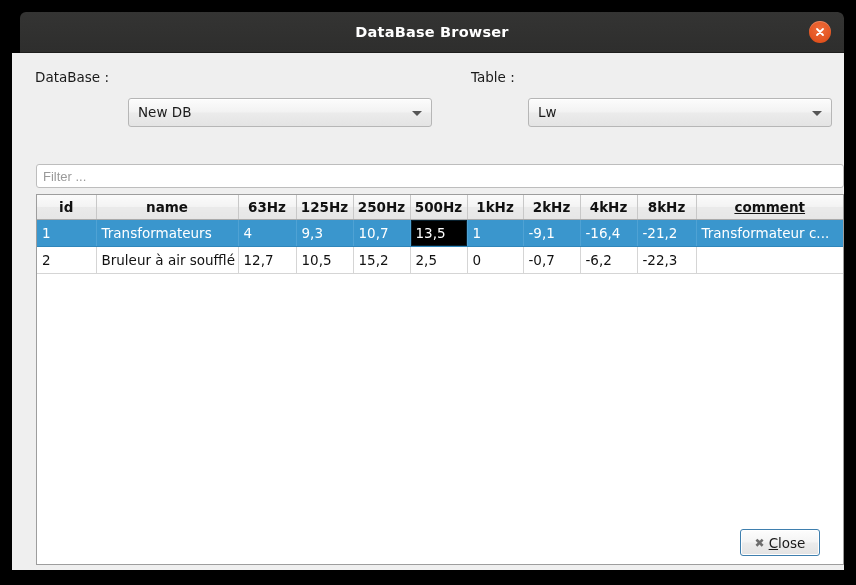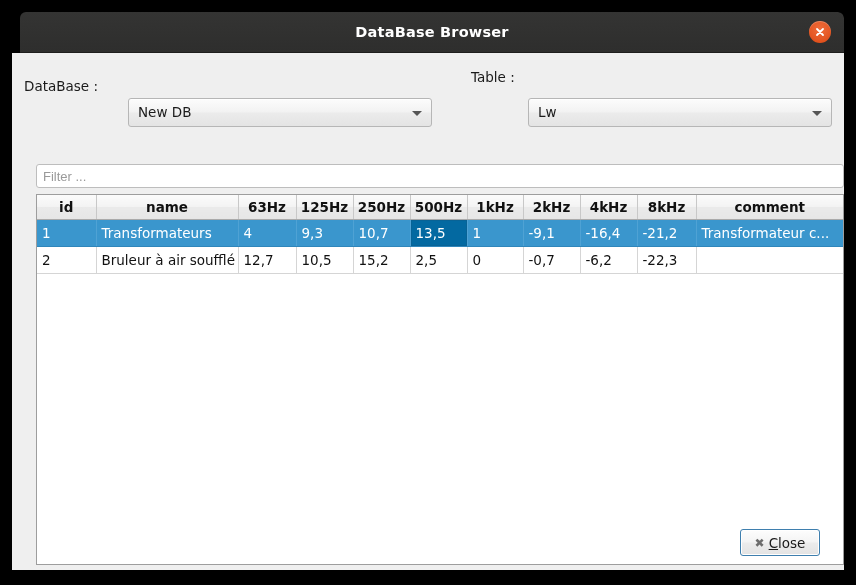--- a/index.html
+++ b/index.html
@@ -69,21 +69,21 @@
     left: 0; right: 0;
     top: 10px;
     height: 32px;
   }
   .lbl {
     position: absolute;
     font-size: 13.5px;
     color: #1a1a1a;
     line-height: 28px;
   }
-  #db-label { left: 12px; top: 0; margin-top: 9px; }
+  #db-label { left: 23px; top: 0; }
   #table-label { left: 459px; top: 0; }
 
   .combo {
     position: absolute;
     top: 0;
     height: 27px;
     border: 1px solid #b6b6b6;
     border-radius: 3px;
     background: linear-gradient(to bottom, #fcfcfc 0%, #f2f2f2 48%, #ebebeb 52%, #e4e4e4 100%);
     box-shadow: inset 0 1px 0 #ffffff;
@@ -152,40 +152,40 @@
     height: 24px;
     background: linear-gradient(to bottom, #fbfbfb 0%, #f3f3f3 50%, #eaeaea 51%, #e6e6e6 100%);
     border-right: 1px solid #c8c8c8;
     border-bottom: 1px solid #aaaaaa;
     font-weight: bold;
     color: #111111;
     padding: 0 2px;
     white-space: nowrap;
     overflow: hidden;
   }
-  table.grid th:last-child { border-right: none; }
+  table.grid th:last-child { border-right: none; text-decoration: underline; }
   table.grid td {
     height: 26px;
     border-right: 1px solid #d5d5d5;
     border-bottom: 1px solid #d5d5d5;
     padding: 0 5px;
     color: #111111;
     white-space: nowrap;
     overflow: hidden;
     text-overflow: clip;
   }
   table.grid td:last-child { border-right: none; }
   tr.selected td {
     background: #3a96cd;
     color: #ffffff;
     border-right: 1px solid #4fa2d4;
     border-bottom: 1px solid #2f86bb;
   }
   tr.selected td.current {
-    background: #0369a1;
+    background: #000000;
     box-shadow: inset 0 0 0 1px rgba(20,90,130,0.35);
   }
   td.num { text-align: left; }
 
   
   #close-button {
     position: absolute;
     right: 24px;
     bottom: 15px;
     width: 80px;

